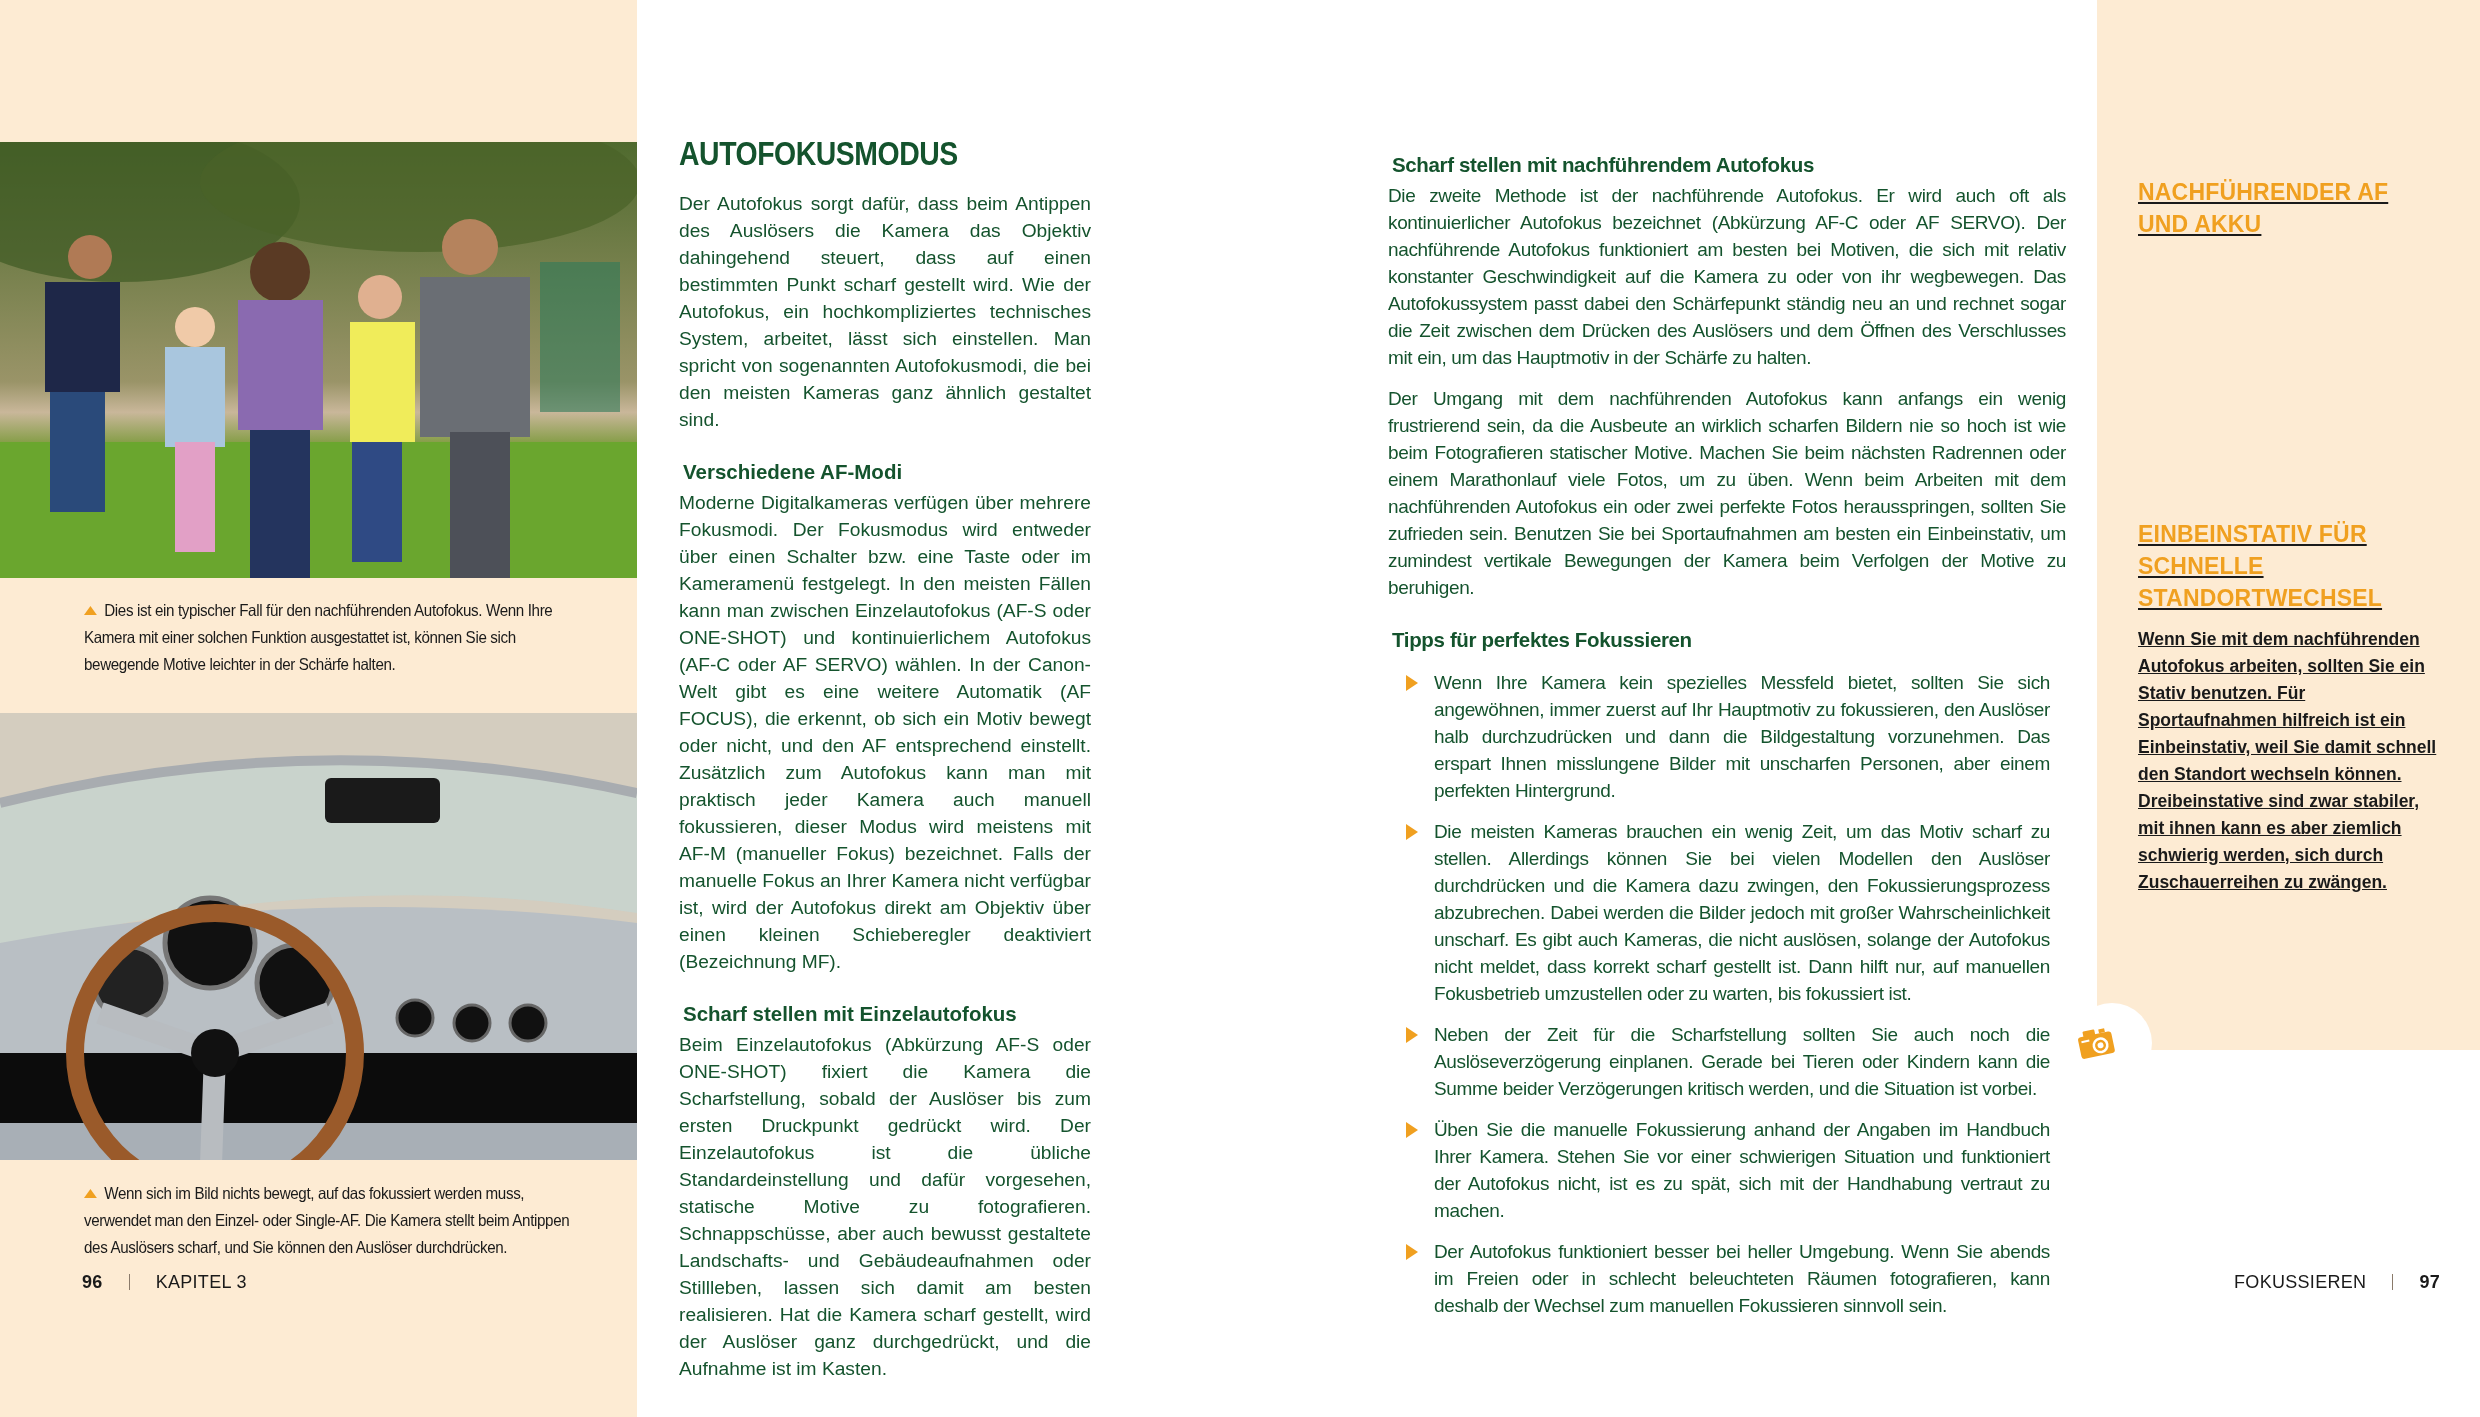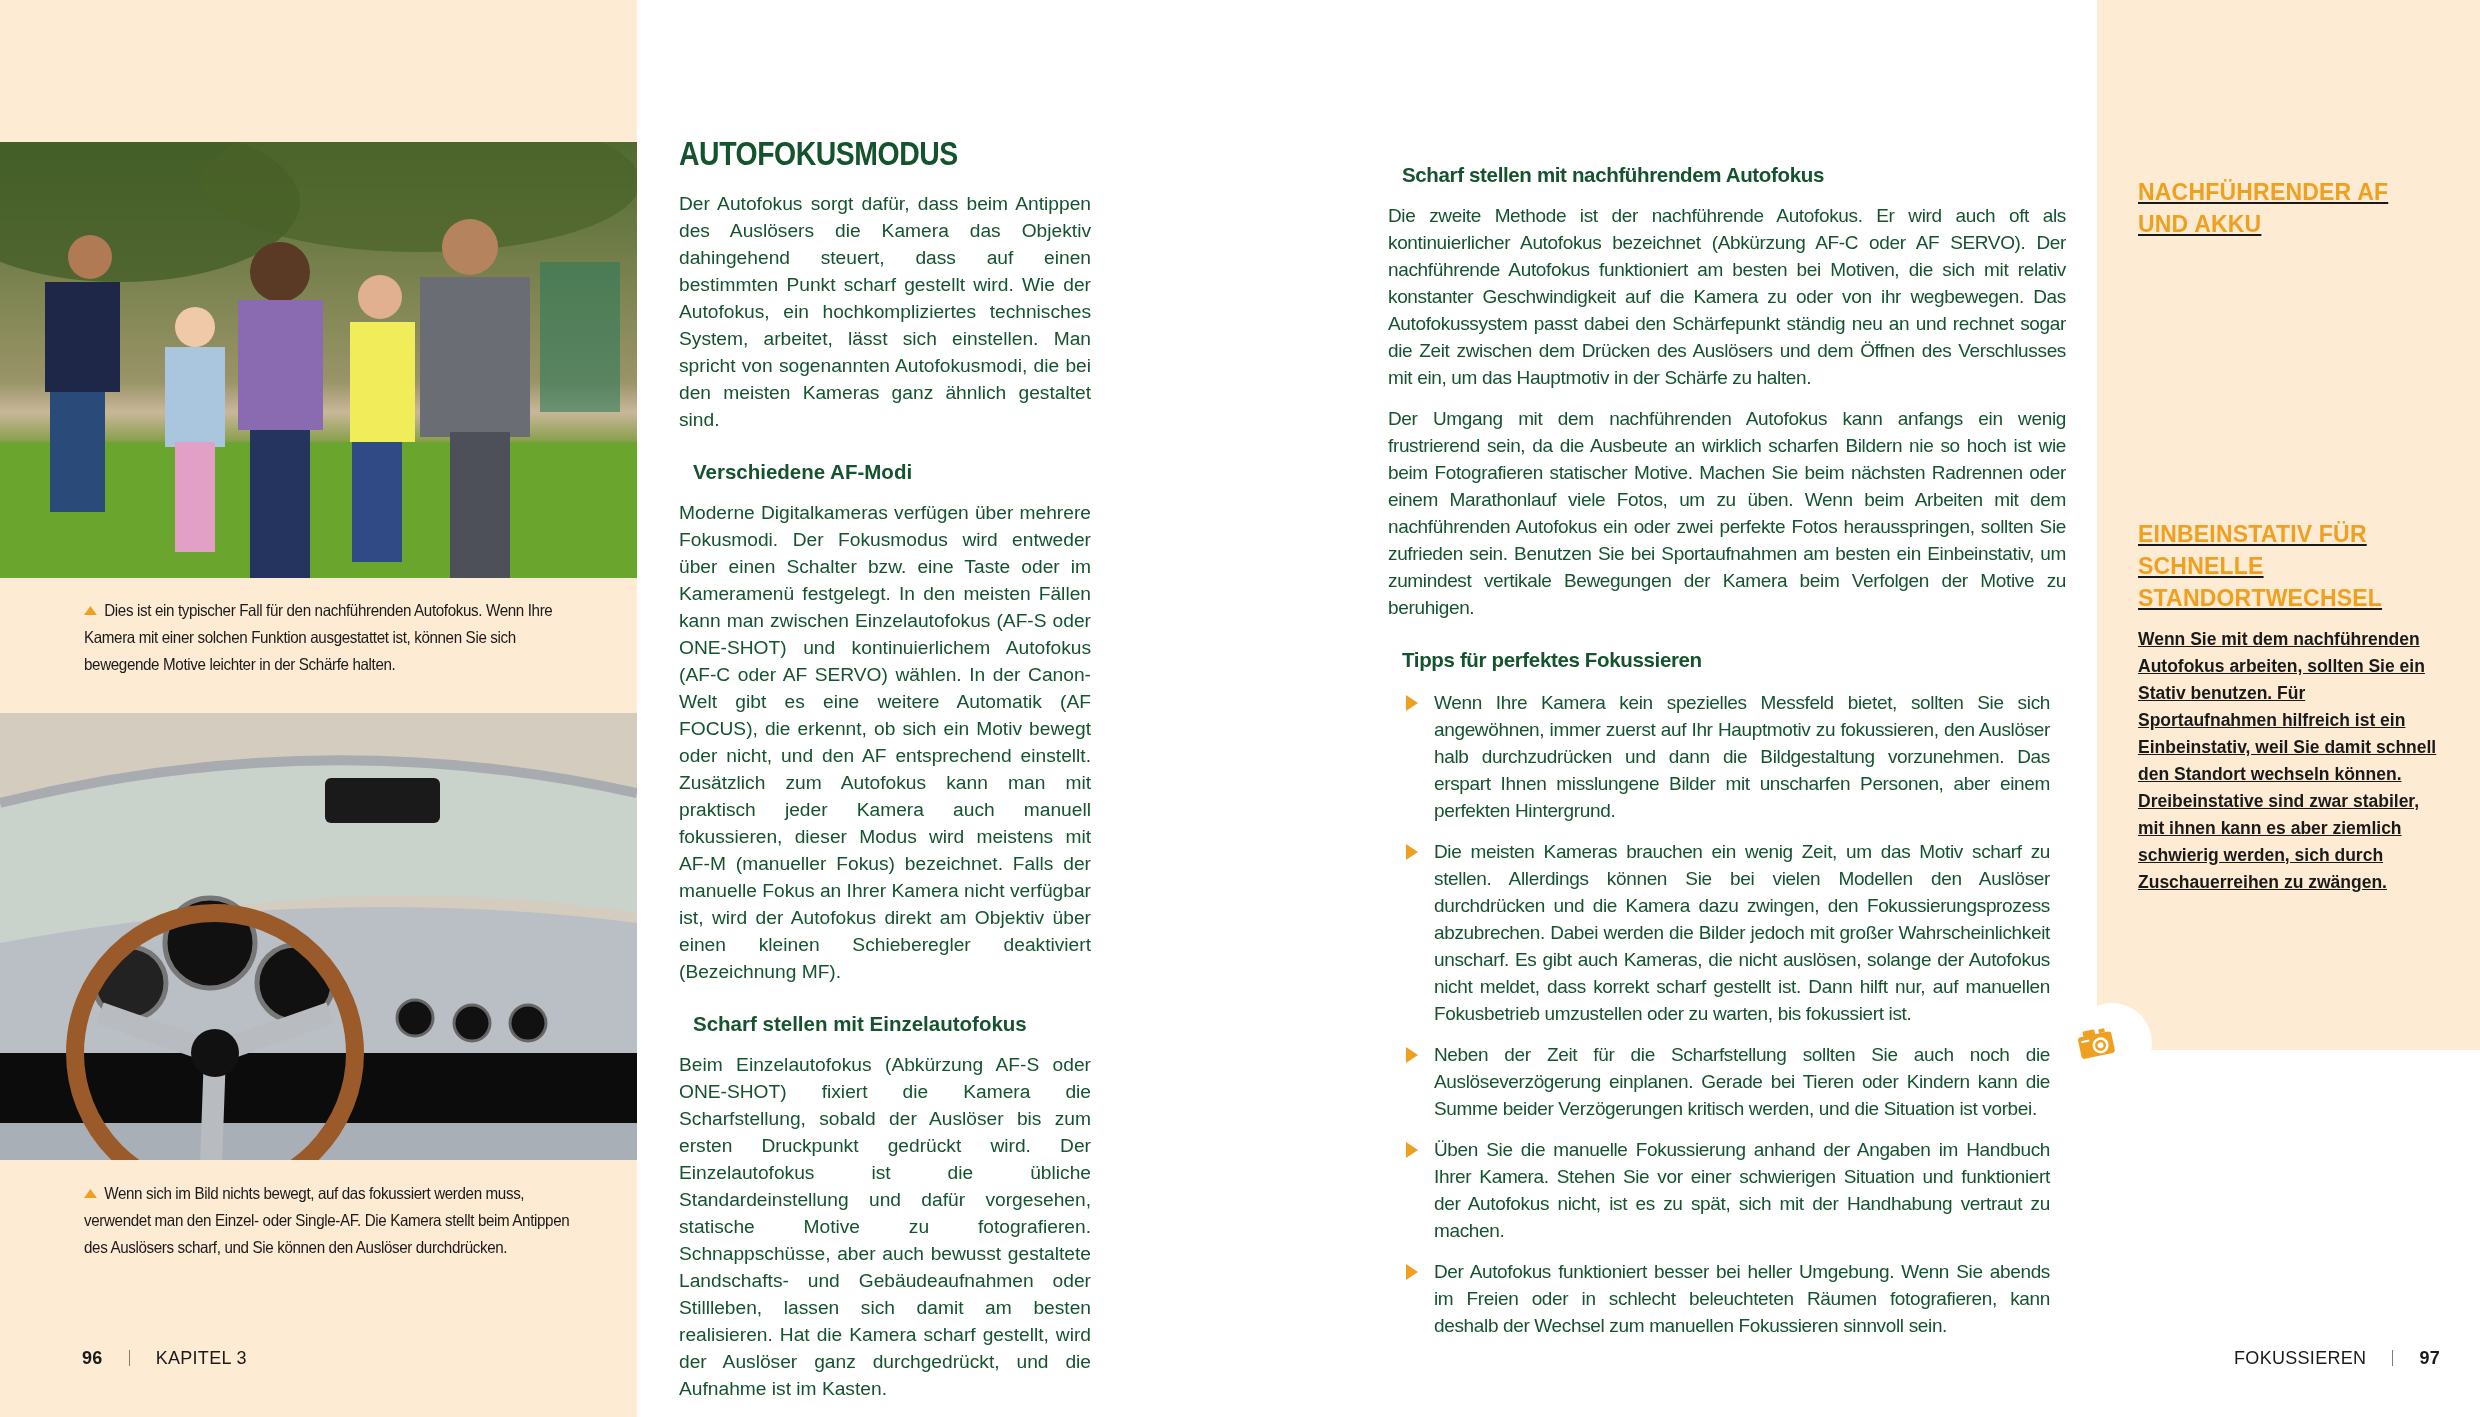--- a/index.html
+++ b/index.html
@@ -25,35 +25,35 @@
   }
   #caption-1 { top:597px; }
   #caption-2 { top:1180px; }
   .tri-marker {
     display:inline-block; width:0; height:0;
     border-left:7px solid transparent; border-right:7px solid transparent;
     border-bottom:9px solid #f0a020; margin-right:8px; vertical-align:1px;
   }
 
   
-  .footer { position:absolute; top:1348px; font-size:18px; color:#1a1a1a; letter-spacing:0.3px; }
+  .footer { position:absolute; top:1272px; font-size:18px; color:#1a1a1a; letter-spacing:0.3px; }
   .footer .num { font-weight:bold; }
   .footer .sep { display:inline-block; width:1px; height:16px; background:#8a7a6a; vertical-align:-2px; margin:0 26px; }
   #footer-left { left:82px; }
   #footer-right { right:40px; }
 
   
   .col { position:absolute; font-size:19.2px; line-height:27px; text-align:justify; color:#14532d; }
   #col-1 { left:679px; top:132px; width:412px; }
   #col-2 { left:1388px; top:148px; width:678px; font-size:19px; letter-spacing:-0.35px; }
   .chapter-title {
     font-size:33px; font-weight:bold; letter-spacing:-0.5px; margin:0 0 14px 0; line-height:44px;
     transform:scaleX(0.86); transform-origin:left;
   }
-  .sub-h { font-weight:bold; font-size:20.5px; margin:14px; line-height:26px; }
+  .sub-h { font-weight:bold; font-size:20.5px; margin:4px; line-height:26px; }
   .para { margin:0 0 14px 0; }
   .block { margin-bottom:26px; }
   #col-2 .para { margin:0; }
   #col-2 .block { margin-bottom:14px; }
   .tips { list-style:none; margin:16px; padding:0; }
   .tips li { position:relative; padding-left:30px; margin-bottom:14px; }
   .tips li .arrow {
     position:absolute; left:2px; top:6px; width:0; height:0;
     border-top:8px solid transparent; border-bottom:8px solid transparent;
     border-left:12px solid #f0a020;

